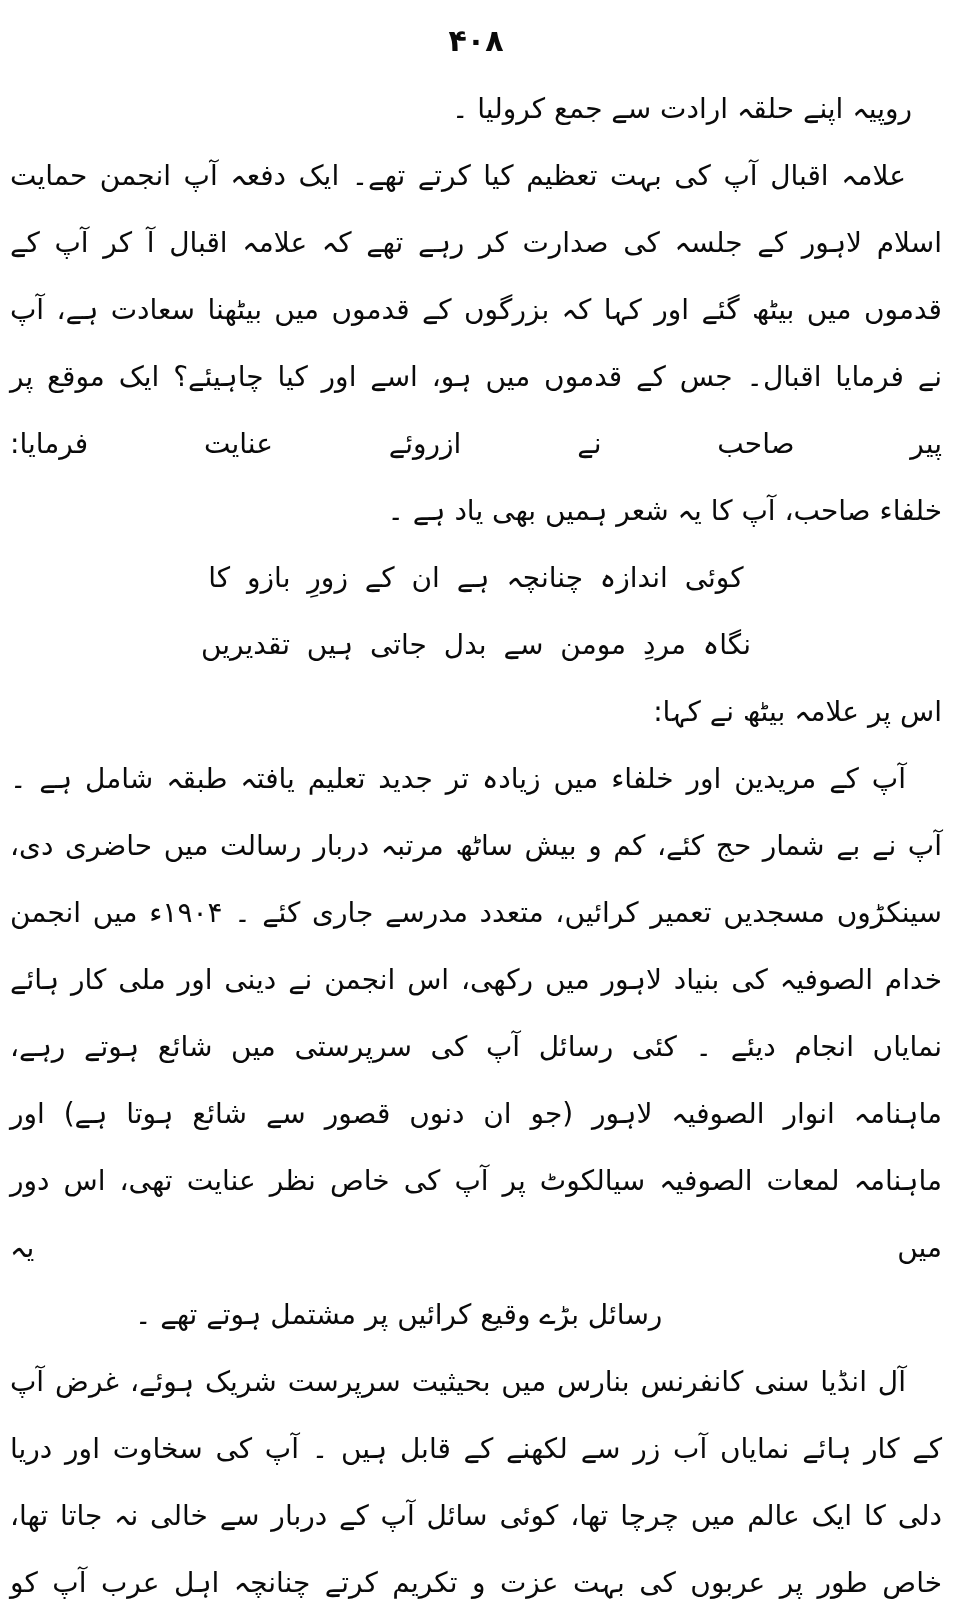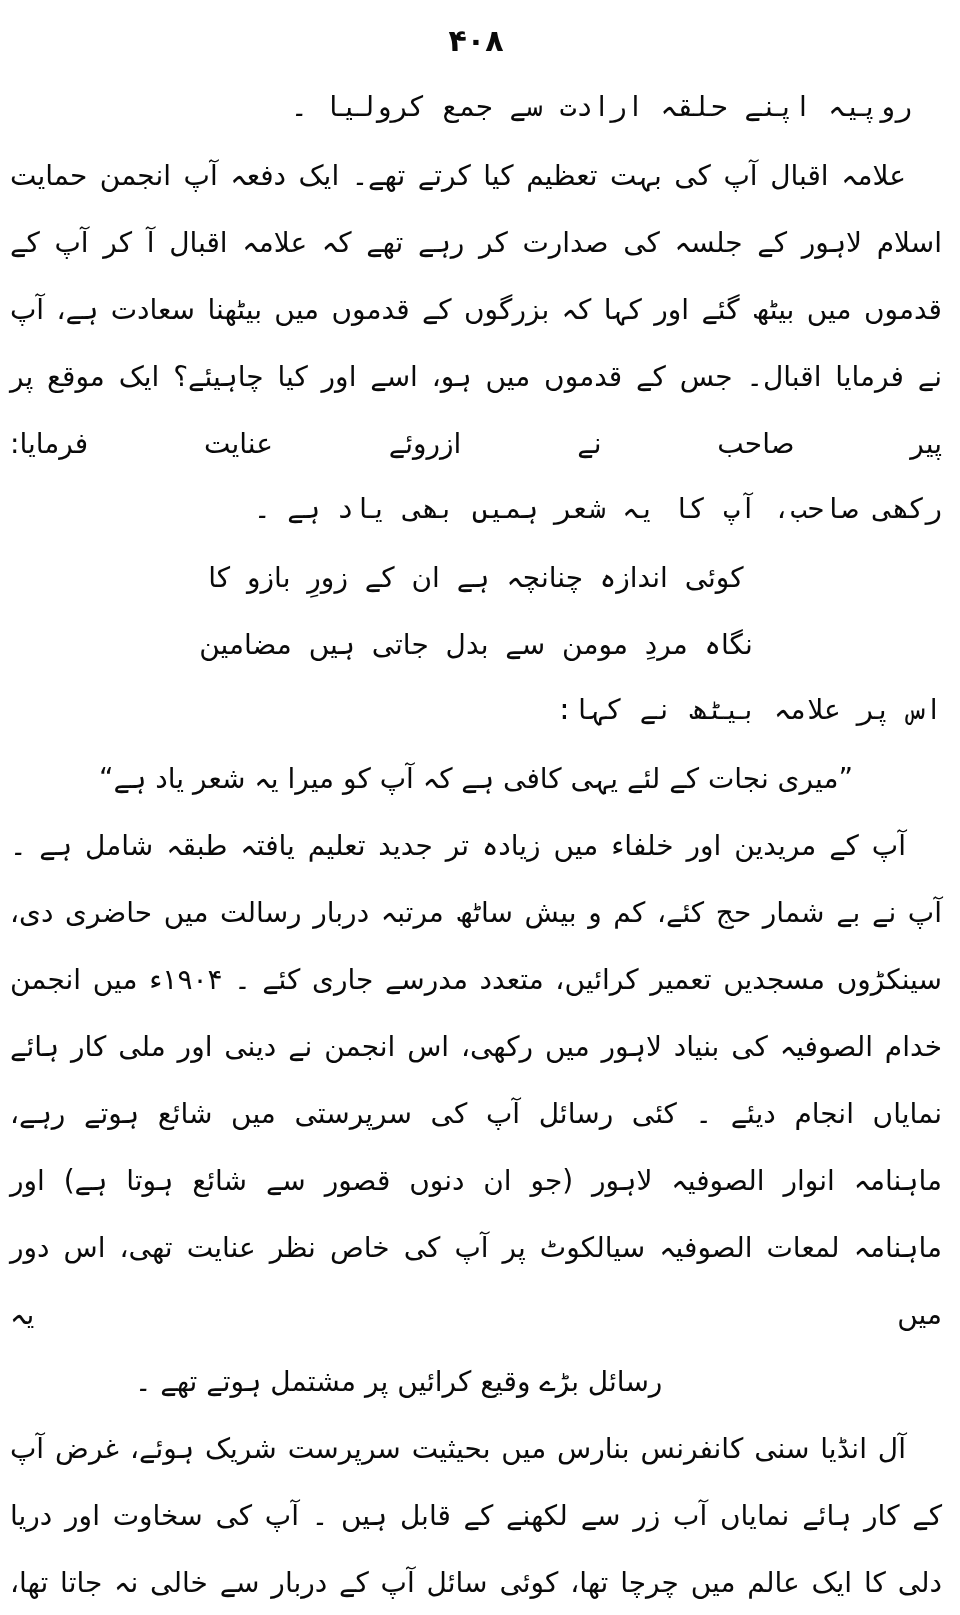--- a/index.html
+++ b/index.html
@@ -31,21 +31,21 @@
     font-size: 28px;
     line-height: 67px;
   }
   .body-text p { margin: 0; }
   .para {
     text-align: justify;
     text-align-last: justify;
     text-indent: 36px;
     word-spacing: 2px;
   }
-  .line-right { text-align: right; font-family: Liberation Mono, monospace; }
+  .line-right { text-align: right; }
   .indent-right { padding-right: 30px; }
   .line-center { text-align: center; }
   .verse { word-spacing: 8px; }
   .last-line-left {
     text-align: left;
     padding-left: 125px;
   }
 </style>
 </head>
 <body>
@@ -53,29 +53,28 @@
 <div class="page" lang="ur">
 
   <div class="page-number">۴۰۸</div>
 
   <div class="body-text">
 
     <p class="line-right indent-right">روپیہ اپنے حلقہ ارادت سے جمع کرولیا ۔</p>
 
     <p class="para">علامہ اقبال آپ کی بہت تعظیم کیا کرتے تھے۔ ایک دفعہ آپ انجمن حمایت اسلام لاہور کے جلسہ کی صدارت کر رہے تھے کہ علامہ اقبال آ کر آپ کے قدموں میں بیٹھ گئے اور کہا کہ بزرگوں کے قدموں میں بیٹھنا سعادت ہے، آپ نے فرمایا اقبال۔ جس کے قدموں میں ہو، اسے اور کیا چاہیئے؟ ایک موقع پر پیر صاحب نے ازروئے عنایت فرمایا:</p>
 
-    <p class="line-right">رکھی صاحب، آپ کا یہ شعر ہمیں بھی یاد ہے ۔</p>
+    <p class="line-right">خلفاء صاحب، آپ کا یہ شعر ہمیں بھی یاد ہے ۔</p>
 
     <p class="line-center verse">کوئی اندازہ چنانچہ ہے ان کے زورِ بازو کا</p>
 
-    <p class="line-center verse">نگاہ مردِ مومن سے بدل جاتی ہیں مضامین</p>
+    <p class="line-center verse">نگاہ مردِ مومن سے بدل جاتی ہیں تقدیریں</p>
 
     <p class="line-right">اس پر علامہ بیٹھ نے کہا:</p>
 
-    <p class="line-center">”میری نجات کے لئے یہی کافی ہے کہ آپ کو میرا یہ شعر یاد ہے“</p>
 
     <p class="para">آپ کے مریدین اور خلفاء میں زیادہ تر جدید تعلیم یافتہ طبقہ شامل ہے ۔ آپ نے بے شمار حج کئے، کم و بیش ساٹھ مرتبہ دربار رسالت میں حاضری دی، سینکڑوں مسجدیں تعمیر کرائیں، متعدد مدرسے جاری کئے ۔ ۱۹۰۴ء میں انجمن خدام الصوفیہ کی بنیاد لاہور میں رکھی، اس انجمن نے دینی اور ملی کار ہائے نمایاں انجام دیئے ۔ کئی رسائل آپ کی سرپرستی میں شائع ہوتے رہے، ماہنامہ انوار الصوفیہ لاہور (جو ان دنوں قصور سے شائع ہوتا ہے) اور ماہنامہ لمعات الصوفیہ سیالکوٹ پر آپ کی خاص نظر عنایت تھی، اس دور میں یہ</p>
 
     <p class="last-line-left">رسائل بڑے وقیع کرائیں پر مشتمل ہوتے تھے ۔</p>
 
     <p class="para">آل انڈیا سنی کانفرنس بنارس میں بحیثیت سرپرست شریک ہوئے، غرض آپ کے کار ہائے نمایاں آب زر سے لکھنے کے قابل ہیں ۔ آپ کی سخاوت اور دریا دلی کا ایک عالم میں چرچا تھا، کوئی سائل آپ کے دربار سے خالی نہ جاتا تھا، خاص طور پر عربوں کی بہت عزت و تکریم کرتے چنانچہ اہل عرب آپ کو ”ابوالعرب“ کے لقب سے یاد کرتے</p>
 
   </div>
 </div>
 

